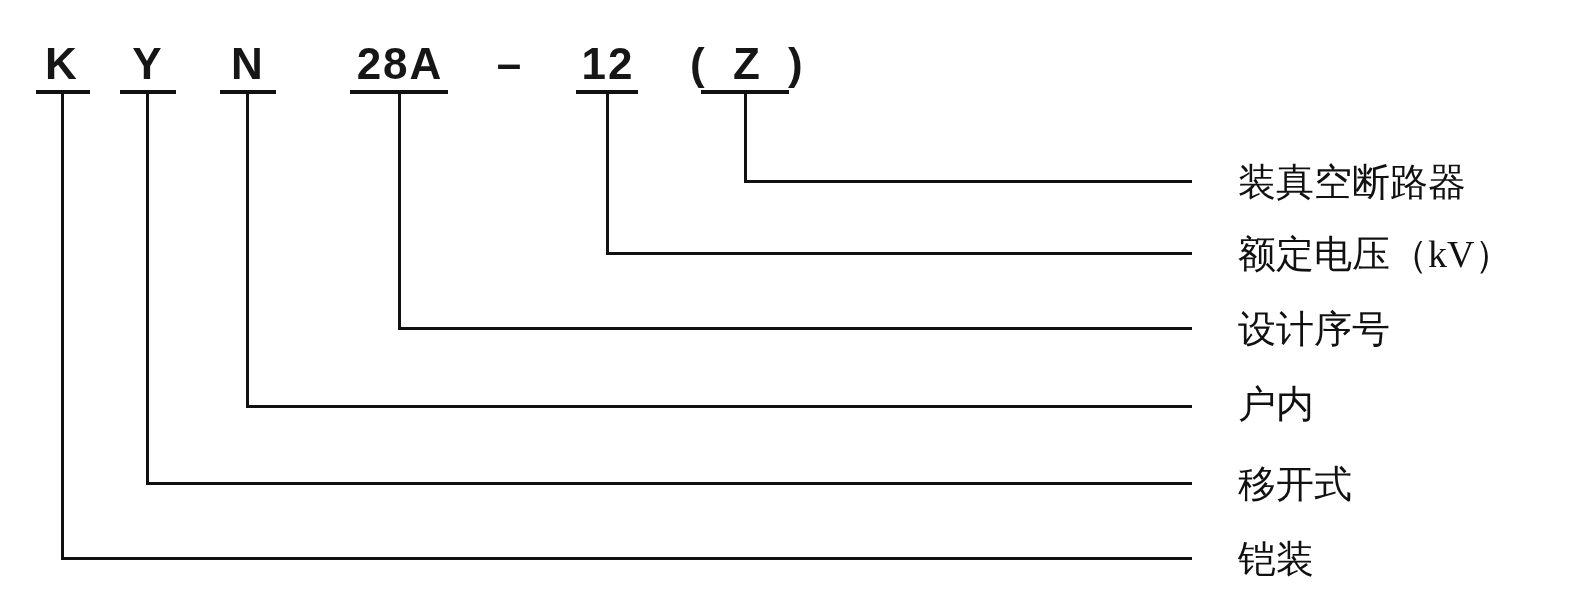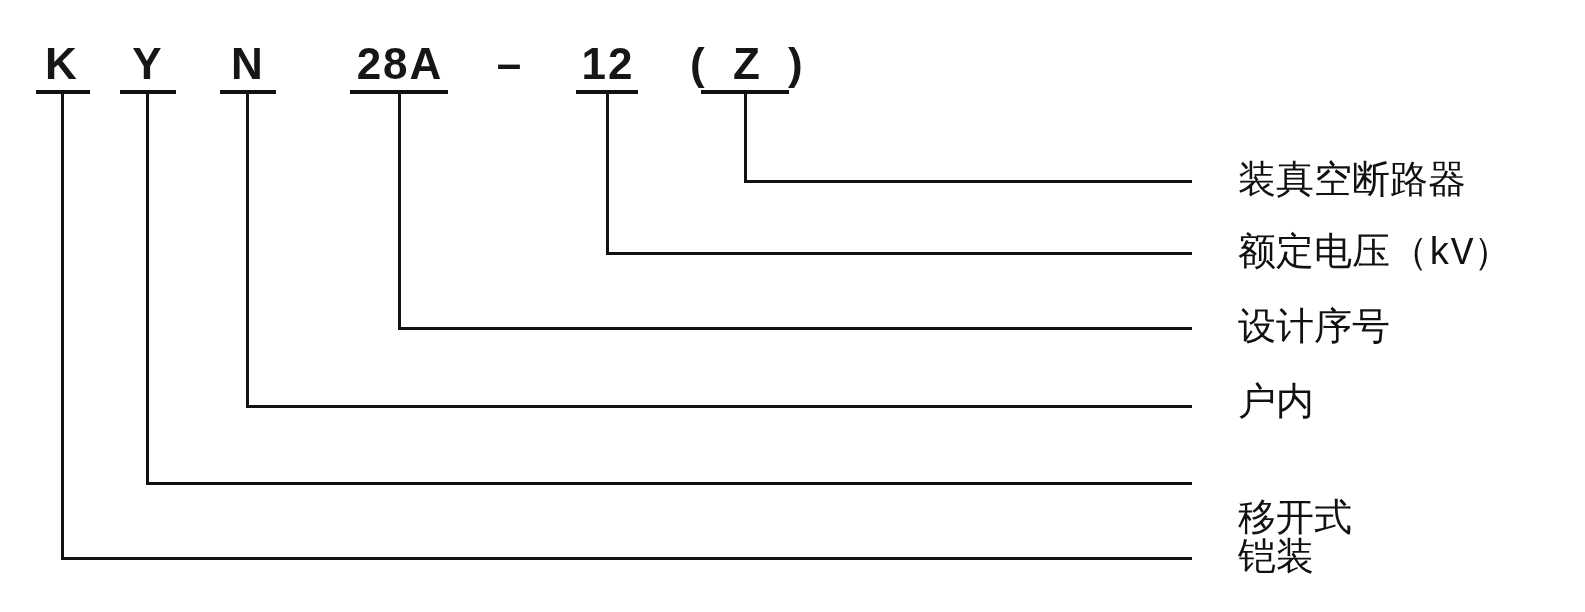--- a/index.html
+++ b/index.html
@@ -41,21 +41,21 @@
     height: 3px;
     background: #111111;
   }
   .meaning {
     position: absolute;
     left: 1238px;
     font-size: 38px;
     line-height: 44px;
     color: #111111;
     white-space: nowrap;
-    font-family: Liberation Mono, monospace;
+    font-family: Liberation Serif, serif;
   }
 </style>
 </head>
 <body>
 
 <div class="diagram">
 
   <span class="code" style="left:30px;  width:64px;">K</span>
   <span class="code" style="left:116px; width:64px;">Y</span>
   <span class="code" style="left:216px; width:64px;">N</span>
@@ -82,16 +82,16 @@
   <div class="hline" style="left:606px; top:252px; width:586px;"></div>
   <div class="hline" style="left:398px; top:327px; width:794px;"></div>
   <div class="hline" style="left:246px; top:405px; width:946px;"></div>
   <div class="hline" style="left:146px; top:482px; width:1046px;"></div>
   <div class="hline" style="left:61px;  top:557px; width:1131px;"></div>
 
   <div class="meaning" style="top:160px;">装真空断路器</div>
   <div class="meaning" style="top:307px;">设计序号</div>
   <div class="meaning" style="top:232px;">额定电压（kV）</div>
   <div class="meaning" style="top:382px;">户内</div>
-  <div class="meaning" style="top:462px;margin-top:36px;">移开式</div>
+  <div class="meaning" style="top:462px;">移开式</div>
   <div class="meaning" style="top:537px;">铠装</div>
 
 </div>
 
 </body></html>

